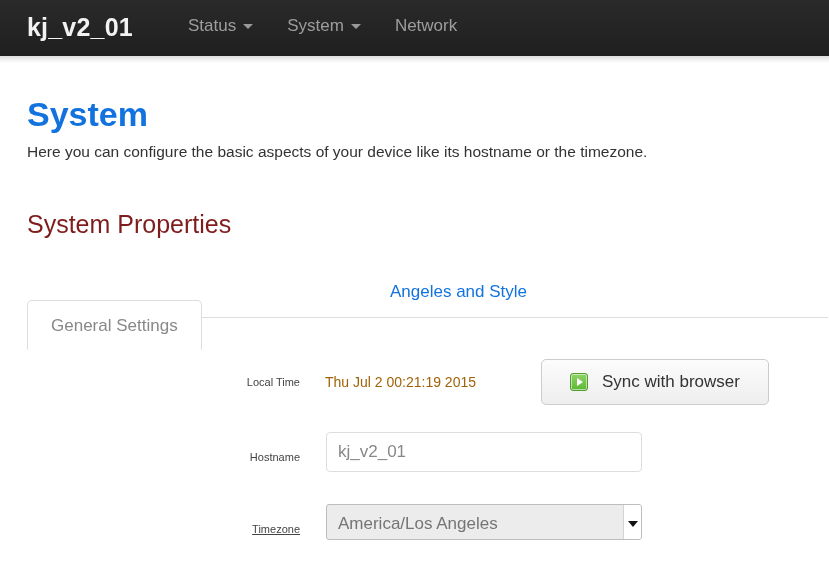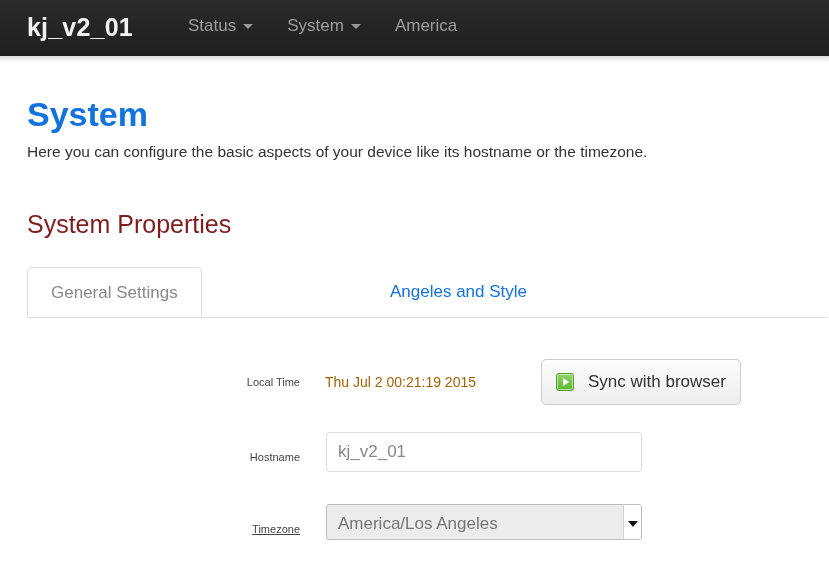--- a/index.html
+++ b/index.html
@@ -137,20 +137,21 @@
     white-space: nowrap;
     cursor: pointer;
   }
   .tab.active {
     color: #888888;
     background: #ffffff;
     border: 1px solid #dddddd;
     border-bottom: 1px solid #ffffff;
     border-radius: 5px 5px 0 0;
     z-index: 3;
+    margin-top: 33px;
   }
 
   
   .form {
     position: absolute;
     left: 0;
     top: 352px;
     width: 829px;
   }
   .form-row {
@@ -180,21 +181,21 @@
     white-space: nowrap;
   }
   .sync-button {
     position: absolute;
     left: 541px;
     top: 7px;
     height: 46px;
     box-sizing: border-box;
     display: flex;
     align-items: center;
-    padding: 0 14px;
+    padding: 0 28px;
     background-image: linear-gradient(to bottom, #fcfcfc 0%, #eeeeee 100%);
     border: 1px solid #cccccc;
     border-radius: 5px;
     font-size: 17px;
     color: #333333;
     white-space: nowrap;
     cursor: pointer;
   }
   .sync-icon {
     width: 18px;
@@ -292,21 +293,21 @@
       <span class="caret"></span>
     </div>
 
     <div class="nav-item">
       <span>System</span>
       <span class="caret"></span>
     </div>
 
 
     <div class="nav-item">
-      <span>America</span>
+      <span>Network</span>
     </div>
 
   </div>
 </div>
 <div class="navbar-shadow"></div>
 
 <h1 class="page-title">System</h1>
 <div class="page-desc">Here you can configure the basic aspects of your device like its hostname or the timezone.</div>
 
 <h2 class="section-title">System Properties</h2>

